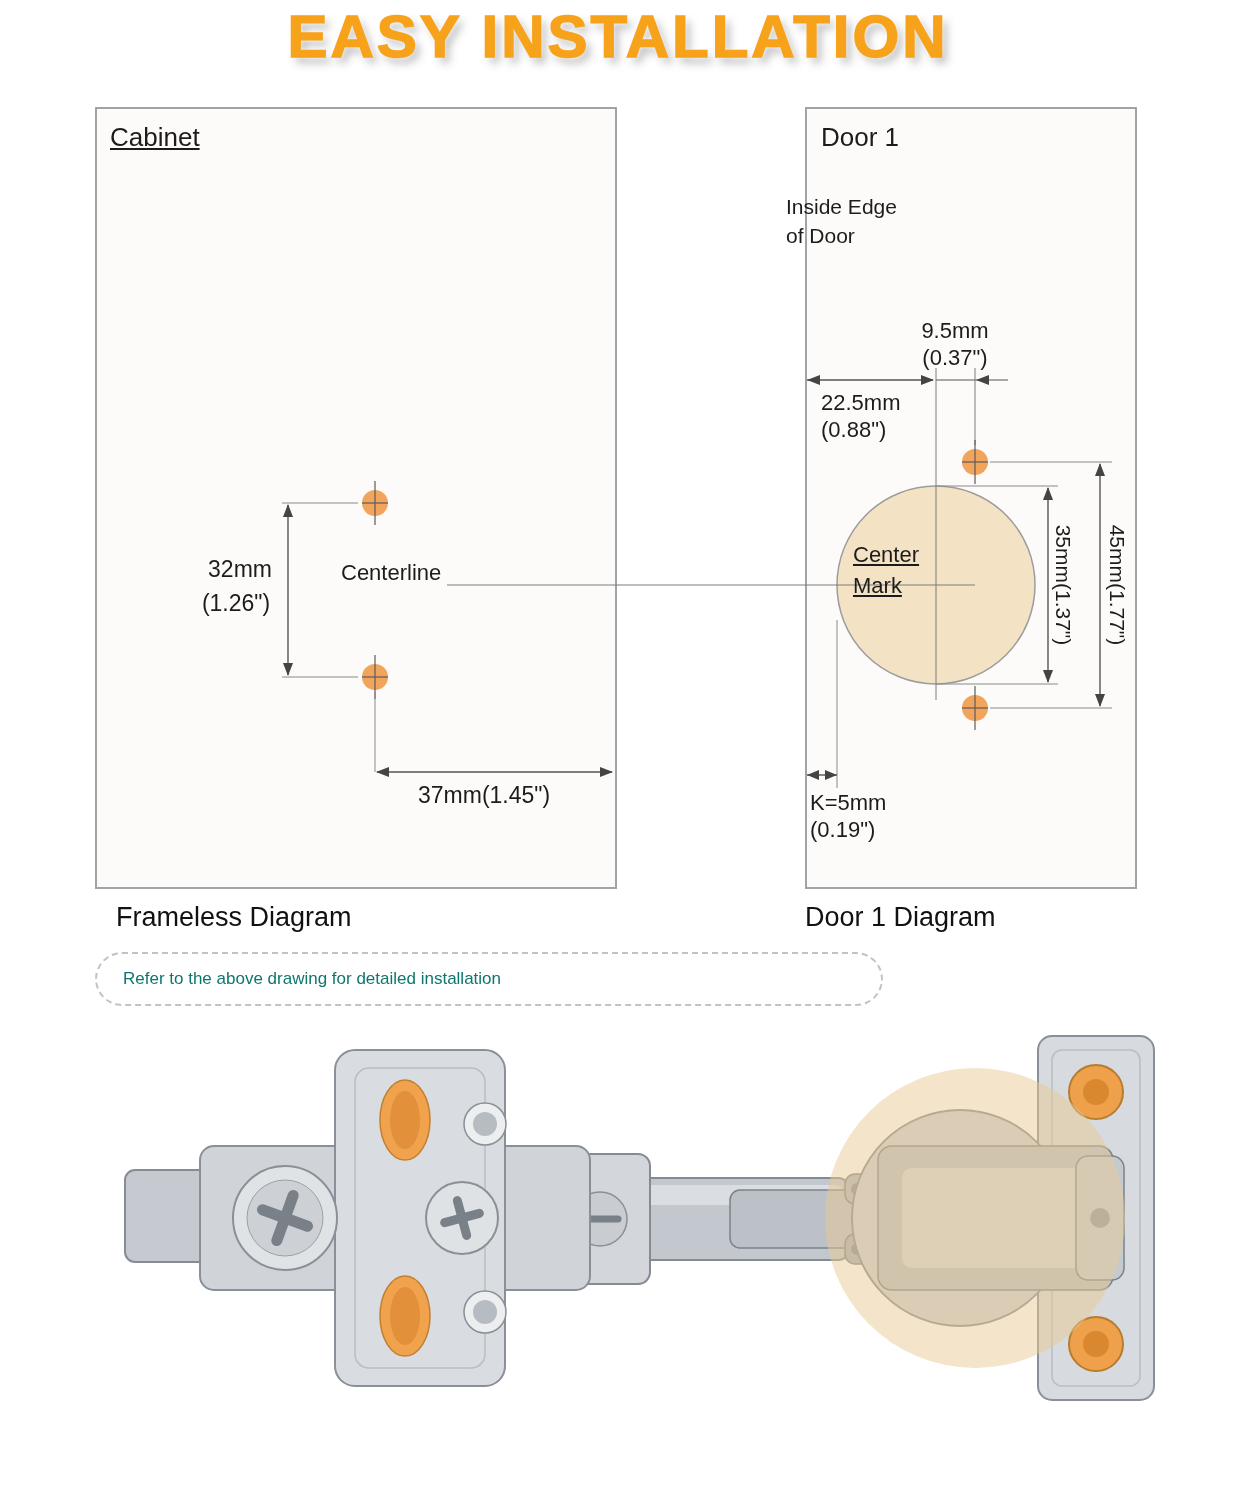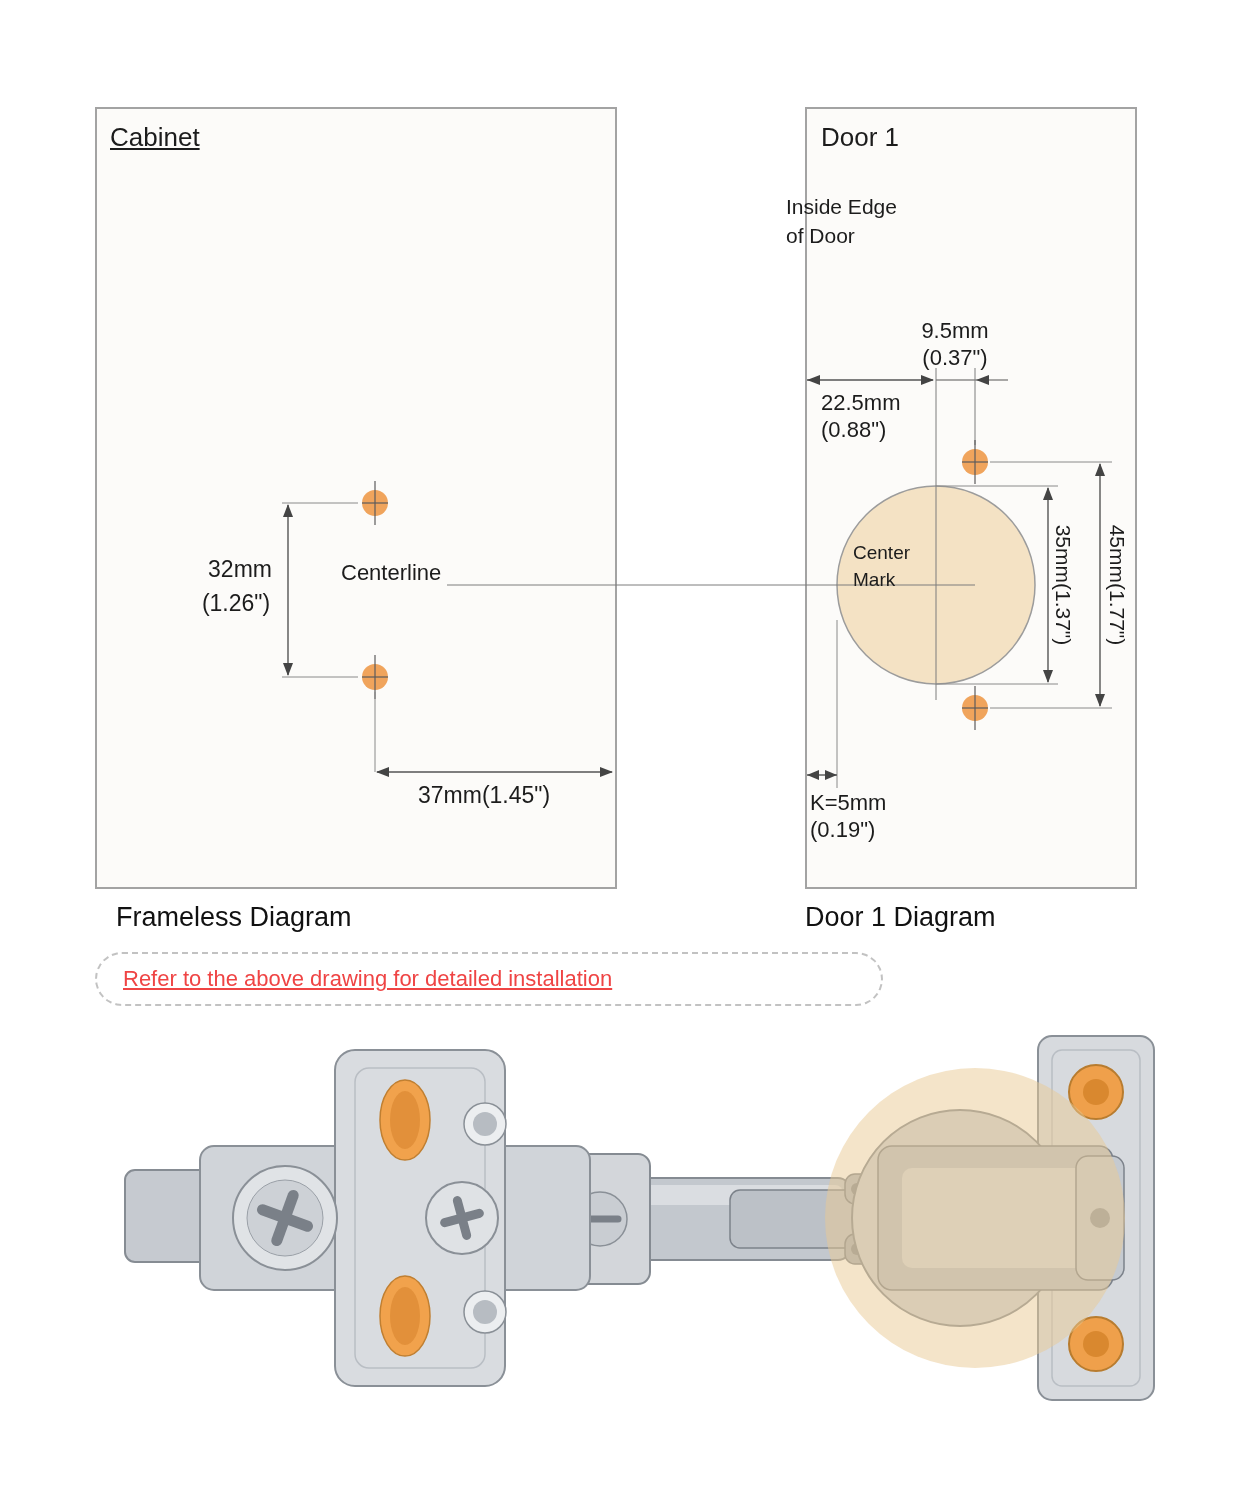--- a/index.html
+++ b/index.html
@@ -27,56 +27,57 @@
   .center-txt { text-align:center; }
   .rot {
     position:absolute; z-index:3; font-size:21px; color:#1c1c1c;
     width:170px; text-align:center; transform:rotate(90deg);
   }
   .caption { position:absolute; font-size:27px; color:#111; z-index:3; }
   .note-pill {
     position:absolute; left:95px; top:952px; width:788px; height:54px;
     border:2px dashed #c2c2c2; border-radius:27px; background:#ffffff;
     display:flex; align-items:center; padding-left:26px;
-    font-size:22px; color:#ef4444; z-index:3;text-decoration:underline;
+    font-size:17px; color:#0f766e; z-index:3;
   }
   .overlay-svg { position:absolute; left:0; top:0; z-index:2; pointer-events:none; }
   .hinge-svg { position:absolute; left:30px; top:1028px; z-index:1; }
   .banner {
     position:absolute; left:50%; transform:translateX(-50%); top:1420px;
     width:858px; height:62px; border-radius:31px;
     background:linear-gradient(180deg,#f8ac3c 0%, #f39d14 100%);
     display:flex; align-items:center; justify-content:center;
     color:#ffffff; font-size:29px; font-weight:bold; letter-spacing:.5px;
     word-spacing:4px; z-index:3;
   }
 </style>
 </head>
 <body>
 
 <div class="page">
 
+  <div class="title">EASY INSTALLATION</div>
 
   <div class="panel panel-cabinet"></div>
   <div class="lbl panel-title" style="left:110px; top:122px;text-decoration:underline;">Cabinet</div>
   <div class="lbl dim center-txt" style="left:198px; top:556px; width:84px;">32mm</div>
   <div class="lbl dim center-txt" style="left:190px; top:590px; width:92px;">(1.26")</div>
   <div class="lbl" style="left:341px; top:560px; font-size:22px;">Centerline</div>
   <div class="lbl dim" style="left:418px; top:782px;">37mm(1.45")</div>
   <div class="caption" style="left:95px; top:902px;margin-left:21px;">Frameless Diagram</div>
 
   <div class="panel panel-door"></div>
   <div class="lbl panel-title" style="left:821px; top:122px;">Door 1</div>
   <div class="lbl small" style="left:786px; top:192px;">Inside Edge
 of Door</div>
   <div class="lbl dim-door center-txt" style="left:905px; top:318px; width:100px;">9.5mm</div>
   <div class="lbl dim-door center-txt" style="left:905px; top:345px; width:100px;">(0.37")</div>
   <div class="lbl dim-door" style="left:821px; top:390px;">22.5mm</div>
   <div class="lbl dim-door" style="left:821px; top:417px;">(0.88")</div>
-  <div class="lbl dim-door small" style="left:853px; top:540px; font-size:19px;">Center
+  <div class="lbl dim-door small" style="left:853px; top:540px; font-size:22px;text-decoration:underline;">Center
 Mark</div>
   <div class="rot" style="left:978px; top:573px;">35mm(1.37")</div>
   <div class="rot" style="left:1032px; top:573px;">45mm(1.77")</div>
   <div class="lbl dim-door" style="left:810px; top:790px;">K=5mm</div>
   <div class="lbl dim-door" style="left:810px; top:817px;">(0.19")</div>
   <div class="caption" style="left:805px; top:902px;">Door 1 Diagram</div>
 
   <svg class="overlay-svg" width="1236" height="1500" viewBox="0 0 1236 1500">
 
     <circle cx="936" cy="585" r="99" fill="#f4e2c4" stroke="#9c9c9c" stroke-width="1.5"></circle>

